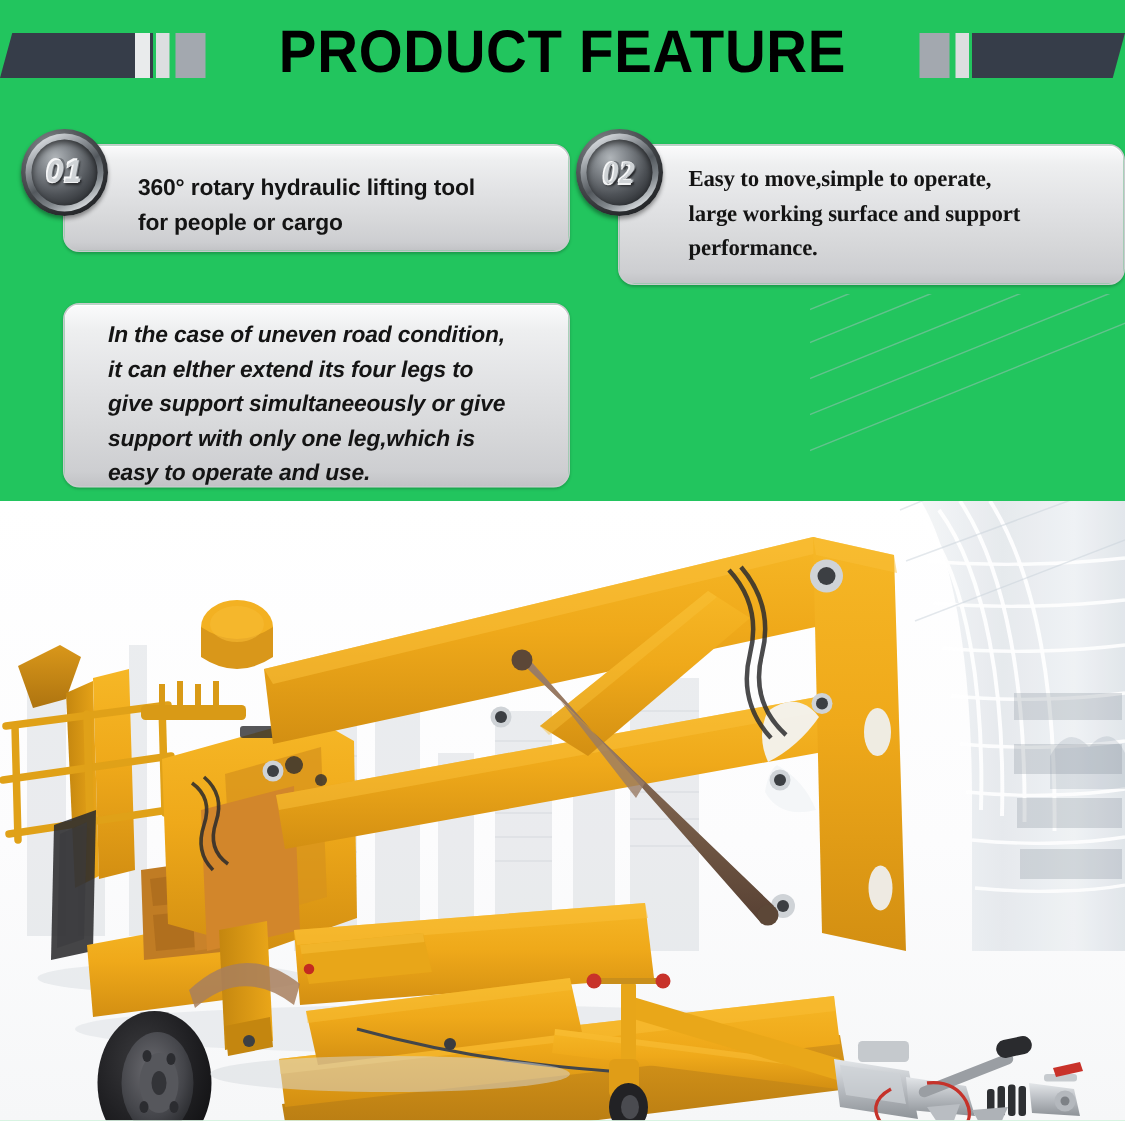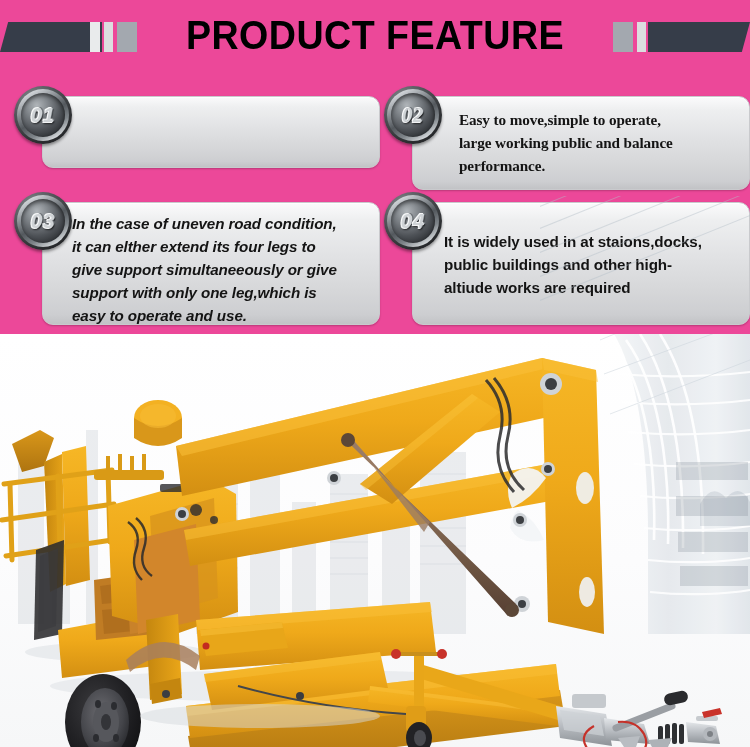--- a/index.html
+++ b/index.html
@@ -6,21 +6,21 @@
   * { box-sizing: border-box; margin: 0; padding: 0; }
   html, body {
     width: 750px; height: 747px;
     font-family: "Liberation Sans", sans-serif;
     background: #ffffff;
     overflow: hidden;
   }
   #page {
     position: relative;
     width: 750px; height: 747px;
-    background: #ec4899;
+    background: #22c55e;
   }
 
   
   #header {
     position: absolute; left: 0; top: 0;
     width: 750px; height: 72px;
   }
   .deco { position: absolute; top: 22px; height: 30px; }
   .deco-dark {
     background: #363d49;
@@ -193,53 +193,43 @@
     <div class="deco deco-dark" id="deco-right-dark"></div>
 
     <div id="page-title">PRODUCT FEATURE</div>
   </div>
 
   <div class="feature" id="feature-01">
     <div class="feature-box"></div>
     <div class="badge">
       <span class="badge-num">01</span>
     </div>
+    <div class="feature-text">360° rotary hydraulic lifting tool
+for people or cargo</div>
   </div>
 
   <div class="feature" id="feature-02">
     <div class="feature-box"></div>
     <div class="badge">
       <span class="badge-num">02</span>
     </div>
     <div class="feature-text">Easy to move,simple to operate,
-large working public and balance
+large working surface and support
 performance.</div>
   </div>
 
   <div class="feature" id="feature-03">
     <div class="feature-box"></div>
-    <div class="badge">
-      <span class="badge-num">03</span>
-    </div>
     <div class="feature-text">In the case of uneven road condition,
 it can elther extend its four legs to
 give support simultaneeously or give
 support with only one leg,which is
 easy to operate and use.</div>
   </div>
 
-  <div class="feature" id="feature-04">
-    <div class="feature-box"></div>
-    <div class="badge">
-      <span class="badge-num">04</span>
-    </div>
-    <div class="feature-text">It is widely used in at staions,docks,
-public buildings and other high-
-altiude works are required</div>
-  </div>
 
   <div id="streaks">
       <i style="top: 6px; left: -40px; transform: rotate(-22deg);"></i>
       <i style="top: 26px; left: -40px; transform: rotate(-22deg);"></i>
       <i style="top: 48px; left: -40px; transform: rotate(-22deg);"></i>
       <i style="top: 72px; left: -40px; transform: rotate(-22deg);"></i>
       <i style="top: 96px; left: -40px; transform: rotate(-22deg);"></i>
       <i style="top: 120px; left: -40px; transform: rotate(-22deg);"></i>
     </div>
 

